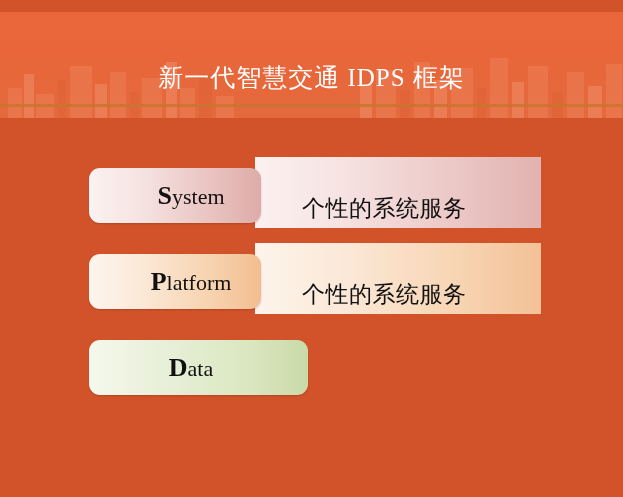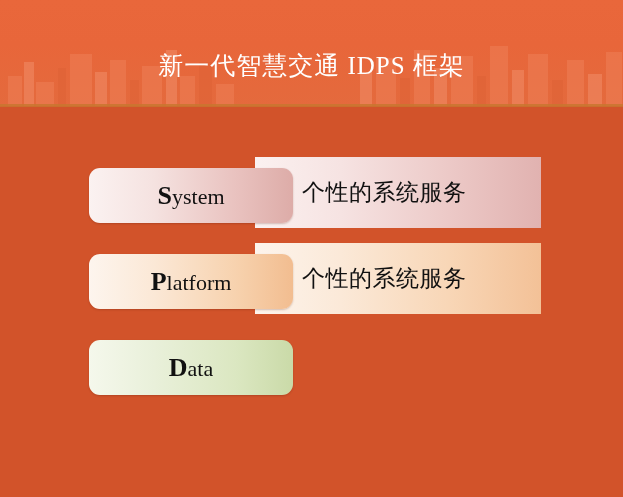--- a/index.html
+++ b/index.html
@@ -19,21 +19,21 @@
     width: 623px;
     height: 497px;
     background: #d2532a;
     overflow: hidden;
   }
 
   
   .header-band {
     position: absolute;
     left: 0;
-    top: 0;
+    top: 12px;
     width: 623px;
     height: 106px;
     background: #e8663a;
     overflow: hidden;
   }
   .header-sky {
     position: absolute;
     left: 0; top: 0;
     width: 100%; height: 100%;
     background: linear-gradient(180deg, #e9673b 0%, #e8663a 42%, #e46a3d 100%);
@@ -104,35 +104,35 @@
     position: absolute;
     left: 255px;
     top: 6px;
     width: 286px;
     height: 71px;
     z-index: 1;
   }
   .desc-text {
     position: absolute;
     left: 47px;
-    top: 0;
+    top: 16px;
     height: 72px;
     line-height: 71px;
     font-size: 23px;
     color: #111111;
     white-space: nowrap;
     letter-spacing: 0.5px;
   }
 
   
   .label-pill {
     position: absolute;
     left: 89px;
     top: 17px;
-    width: 204px;
+    width: 172px;
     height: 55px;
     border-radius: 11px;
     z-index: 2;
     box-shadow: 0 1px 2px rgba(90, 30, 10, 0.25);
   }
   .label-text {
     position: absolute;
     left: 0;
     top: 0;
     width: 204px;
@@ -154,21 +154,21 @@
   }
 
   
   .theme-rose .desc-panel  { background: linear-gradient(90deg, #fbf1f0 0%, #f6e3e2 30%, #ecc9c7 68%, #e1b2b0 100%); }
   .theme-rose .label-pill  { background: linear-gradient(90deg, #fbf2f1 0%, #f5e2e0 32%, #e9c2bf 72%, #ddaca8 100%); }
 
   .theme-peach .desc-panel { background: linear-gradient(90deg, #fdf4ec 0%, #fbe9d8 30%, #f8d6b6 68%, #f3c197 100%); }
   .theme-peach .label-pill { background: linear-gradient(90deg, #fdf5ee 0%, #fbe8d6 32%, #f7d2ae 72%, #f2bd90 100%); }
 
   .theme-green .desc-panel { background: linear-gradient(90deg, #f4f7ea 0%, #eaf1dc 30%, #dde9c5 68%, #cddcad 100%); }
-  .theme-green .label-pill { background: linear-gradient(90deg, #f5f8ec 0%, #e9f0da 32%, #dbe7c1 72%, #cadaa8 100%); }
+  .theme-green .label-pill { background: linear-gradient(90deg, #f5f8ec 0%, #e9f0da 32%, #dbe7c1 72%, #cadaa8 100%); padding-left: 47px; }
 
   .theme-blue .desc-panel  { background: linear-gradient(90deg, #eef7fa 0%, #e0f0f6 30%, #c8e3ec 68%, #aed6e4 100%); }
   .theme-blue .label-pill  { background: linear-gradient(90deg, #eff8fb 0%, #def0f5 32%, #c4e1eb 72%, #a9d3e2 100%); }
 </style>
 </head>
 <body>
 
 <div id="slide">
 
   <div class="header-band">

